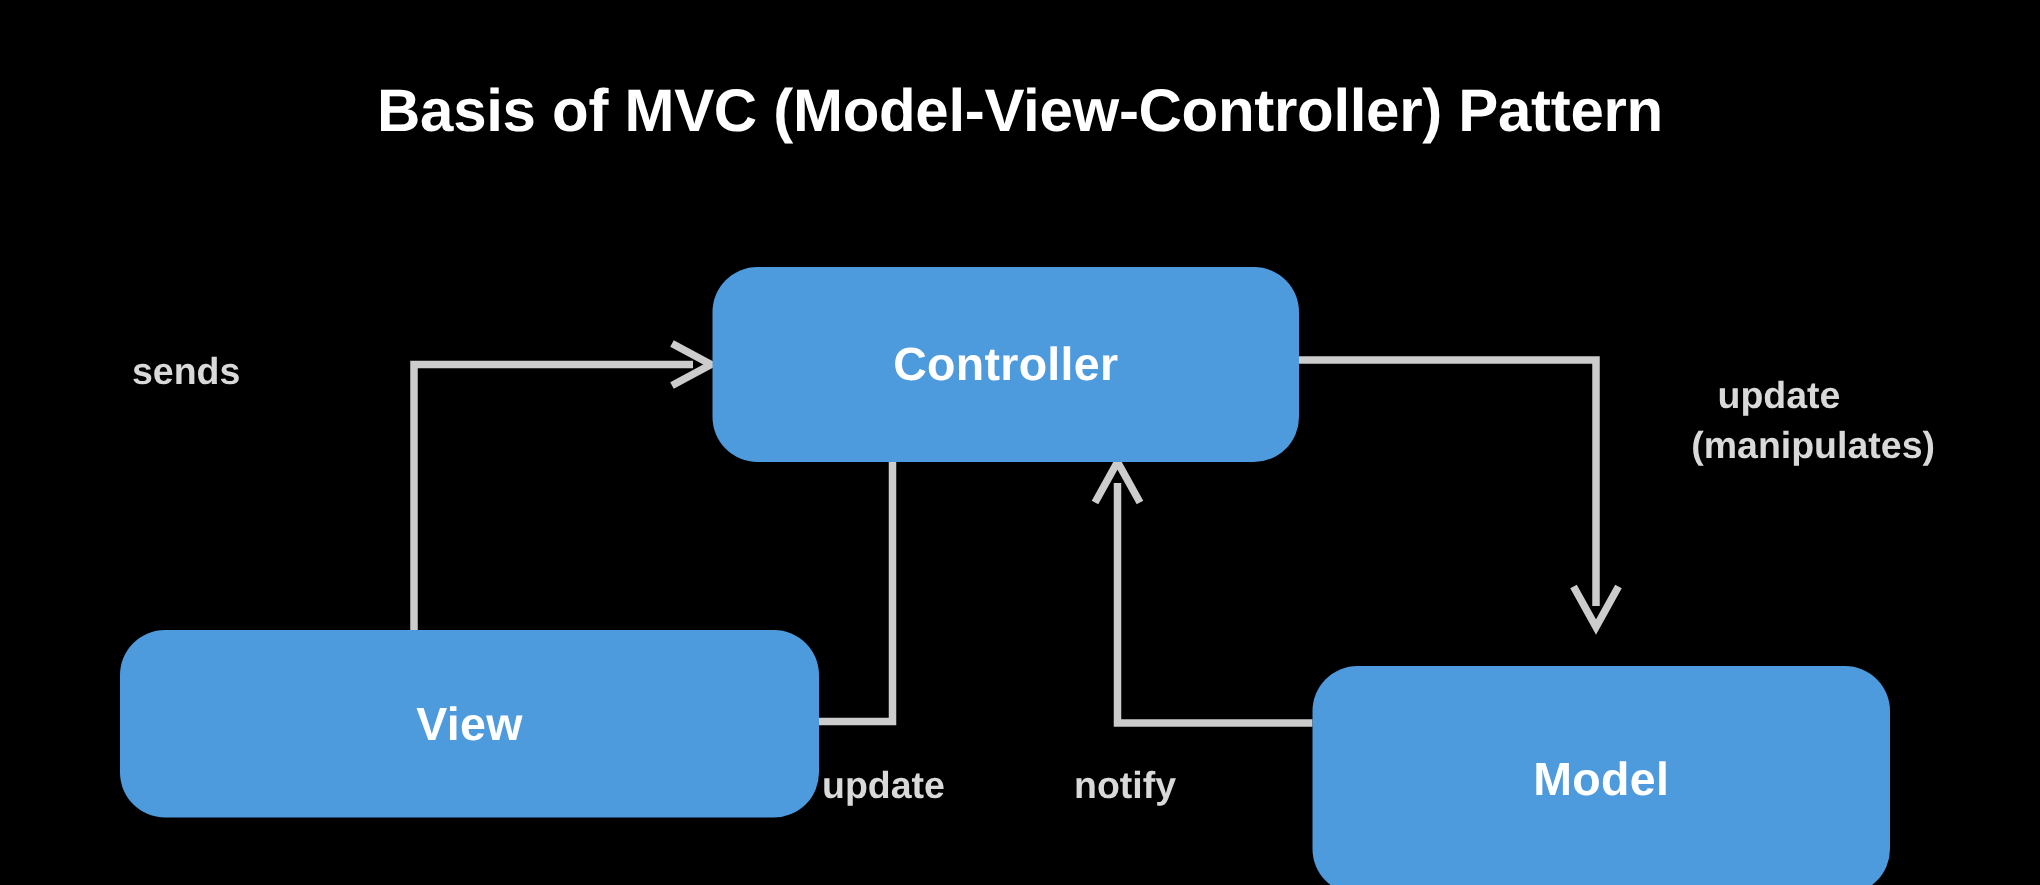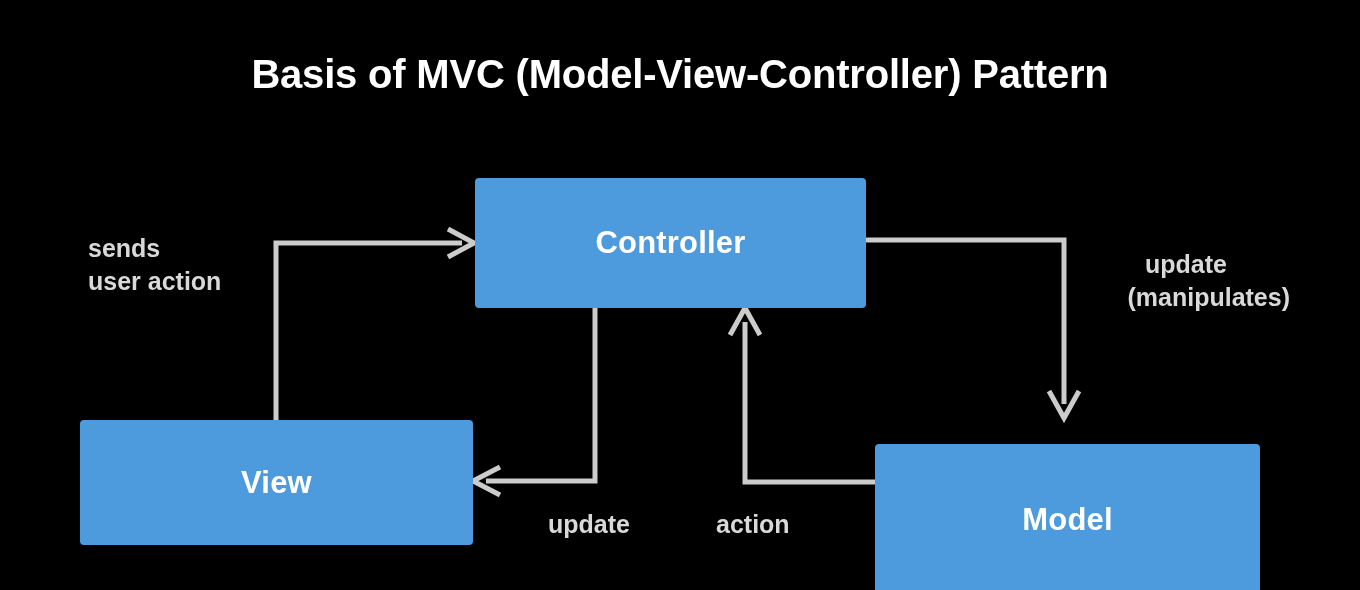--- a/index.html
+++ b/index.html
@@ -28,41 +28,41 @@
     text-align: center;
     color: #ffffff;
     font-size: 40px;
     font-weight: bold;
     letter-spacing: -0.2px;
     white-space: nowrap;
   }
   .node-box {
     position: absolute;
     background: #4d9add;
-    border-radius: 4px;
+    border-radius: 30px;
     display: flex;
     align-items: center;
     justify-content: center;
   }
   .node-label {
     color: #ffffff;
     font-size: 31px;
     font-weight: bold;
     letter-spacing: 0.2px;
   }
   #node-controller {
     left: 475px;
     top: 178px;
     width: 391px;
     height: 130px;
   }
   #node-view {
     left: 80px;
     top: 420px;
-    width: 393px;
+    width: 466px;
     height: 125px;
   }
   #node-model {
     left: 875px;
     top: 444px;
     width: 385px;
     height: 152px;
   }
   #arrow-layer {
     position: absolute;
@@ -140,29 +140,28 @@
   <div class="node-box" id="node-view">
     <span class="node-label">View</span>
   </div>
 
   <div class="node-box" id="node-model">
     <span class="node-label">Model</span>
   </div>
 
   <div class="edge-label" id="label-sends-user-action">
     <span class="edge-label-line">sends</span>
-    <span class="edge-label-line">user action</span>
   </div>
 
   <div class="edge-label" id="label-update-manipulates">
     <span class="edge-label-line" style="display:block;text-align:center;width:208px;">update</span>
     <span class="edge-label-line" style="display:block;text-align:right;width:208px;">(manipulates)</span>
   </div>
 
   <div class="edge-label" id="label-update">
     <span class="edge-label-line">update</span>
   </div>
 
   <div class="edge-label" id="label-notify">
-    <span class="edge-label-line">action</span>
+    <span class="edge-label-line">notify</span>
   </div>
 
 </div>
 
 </body></html>

